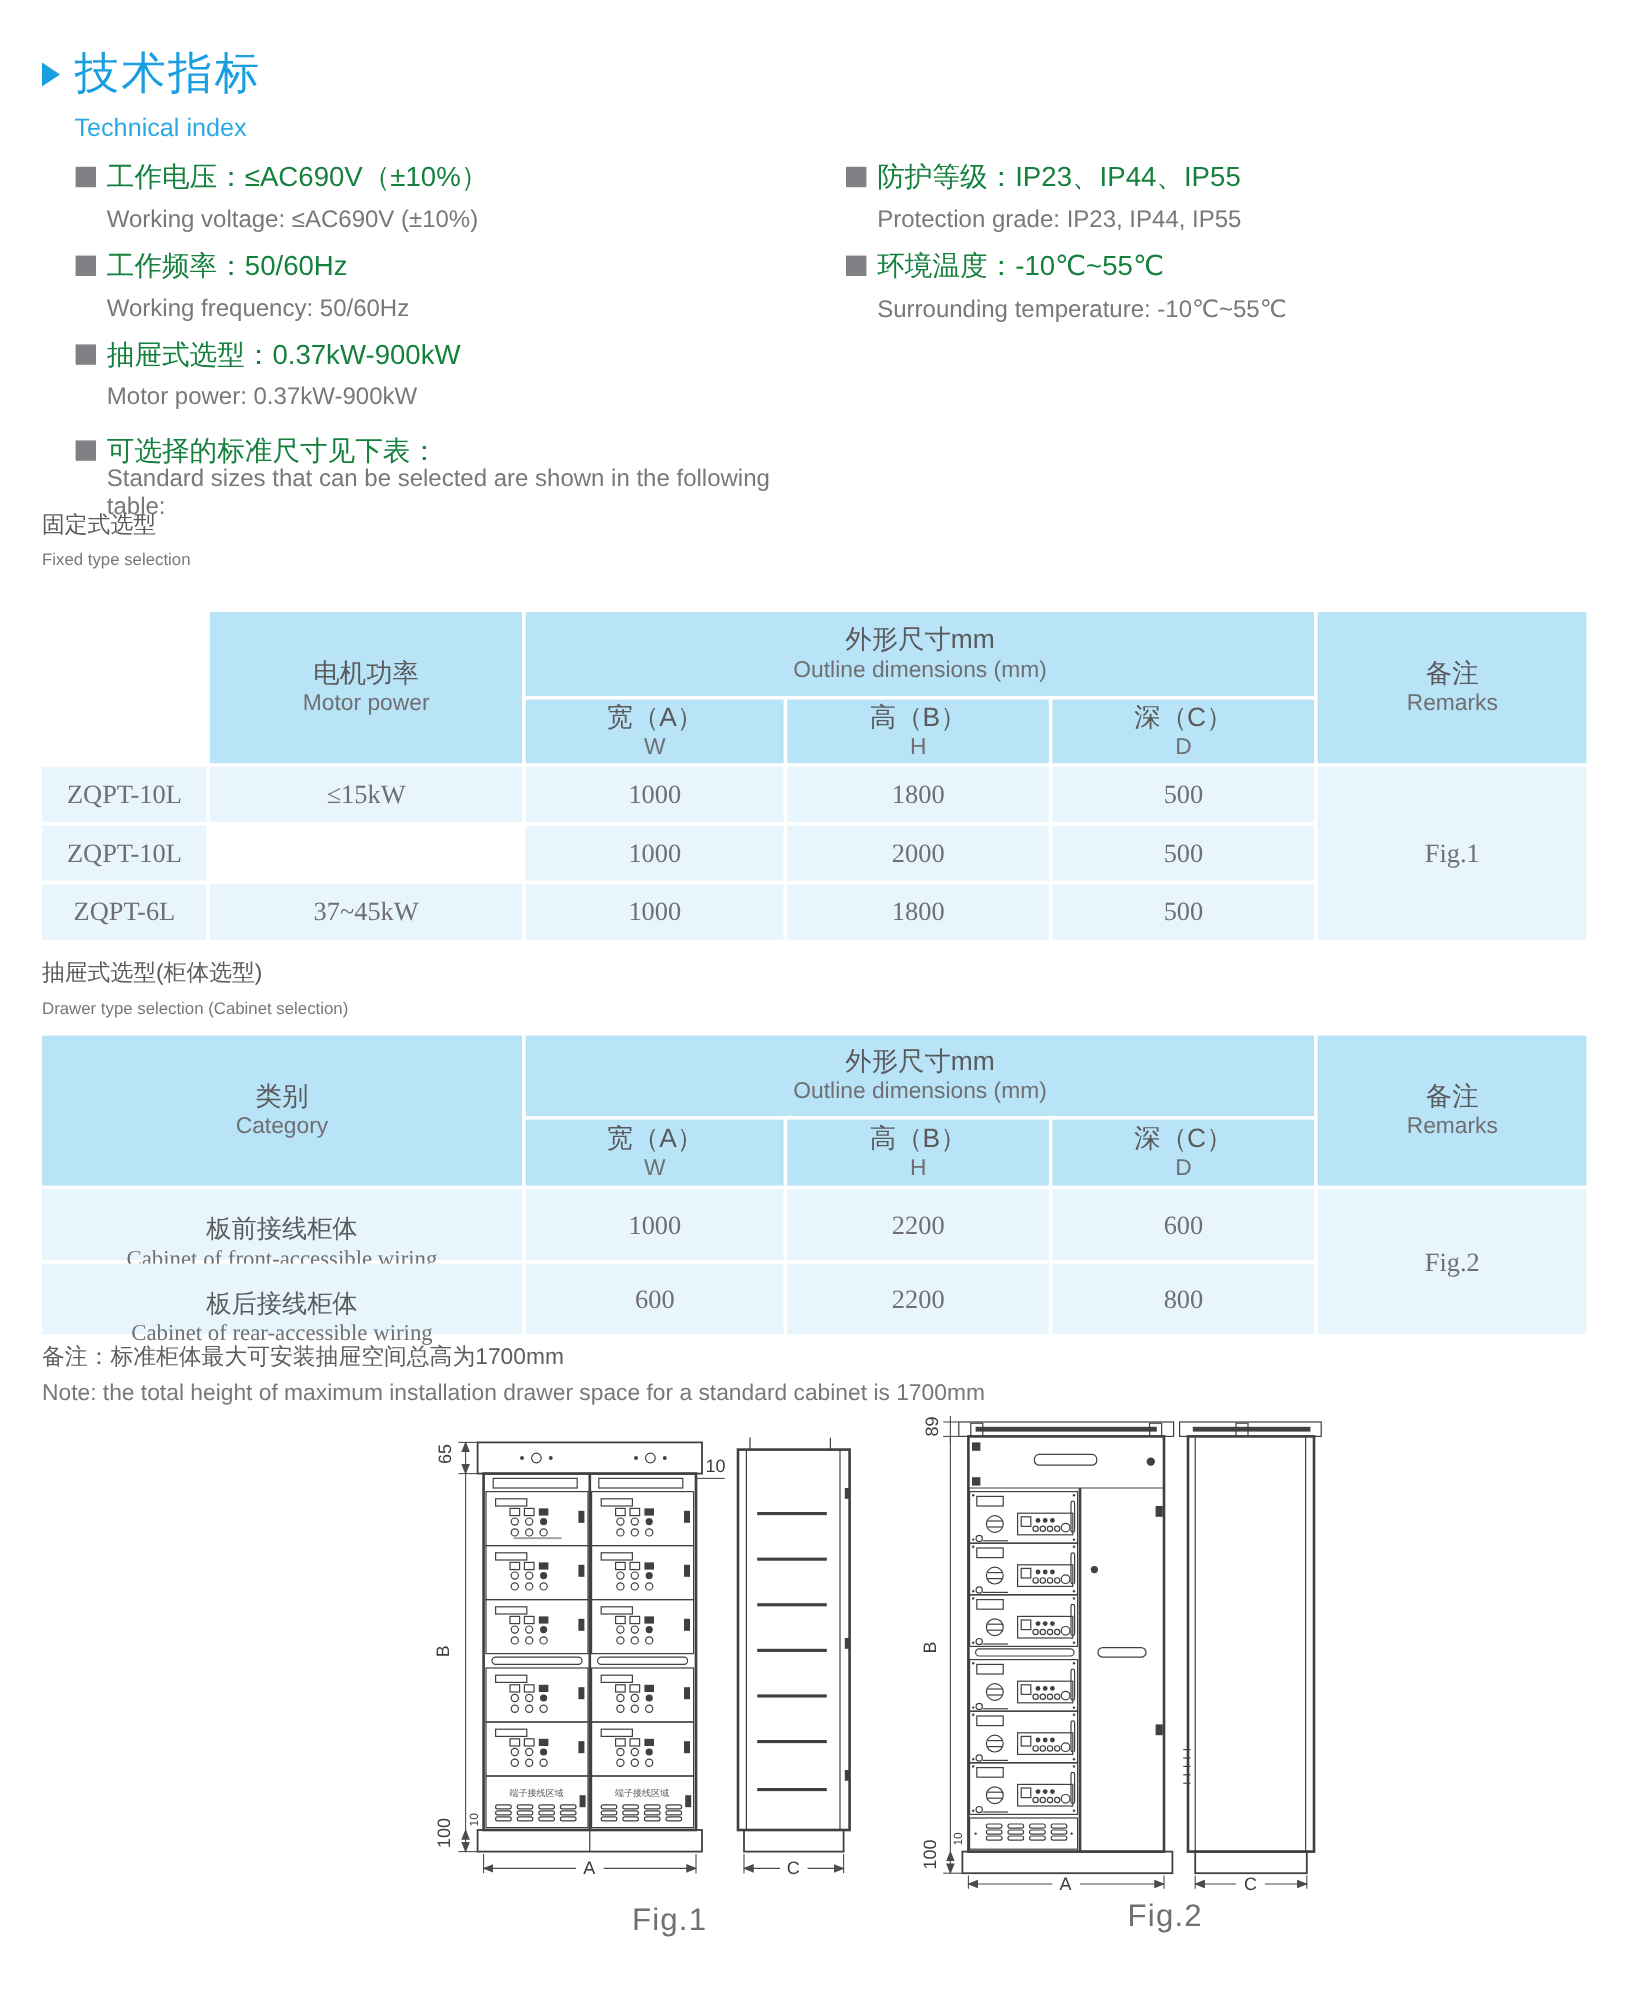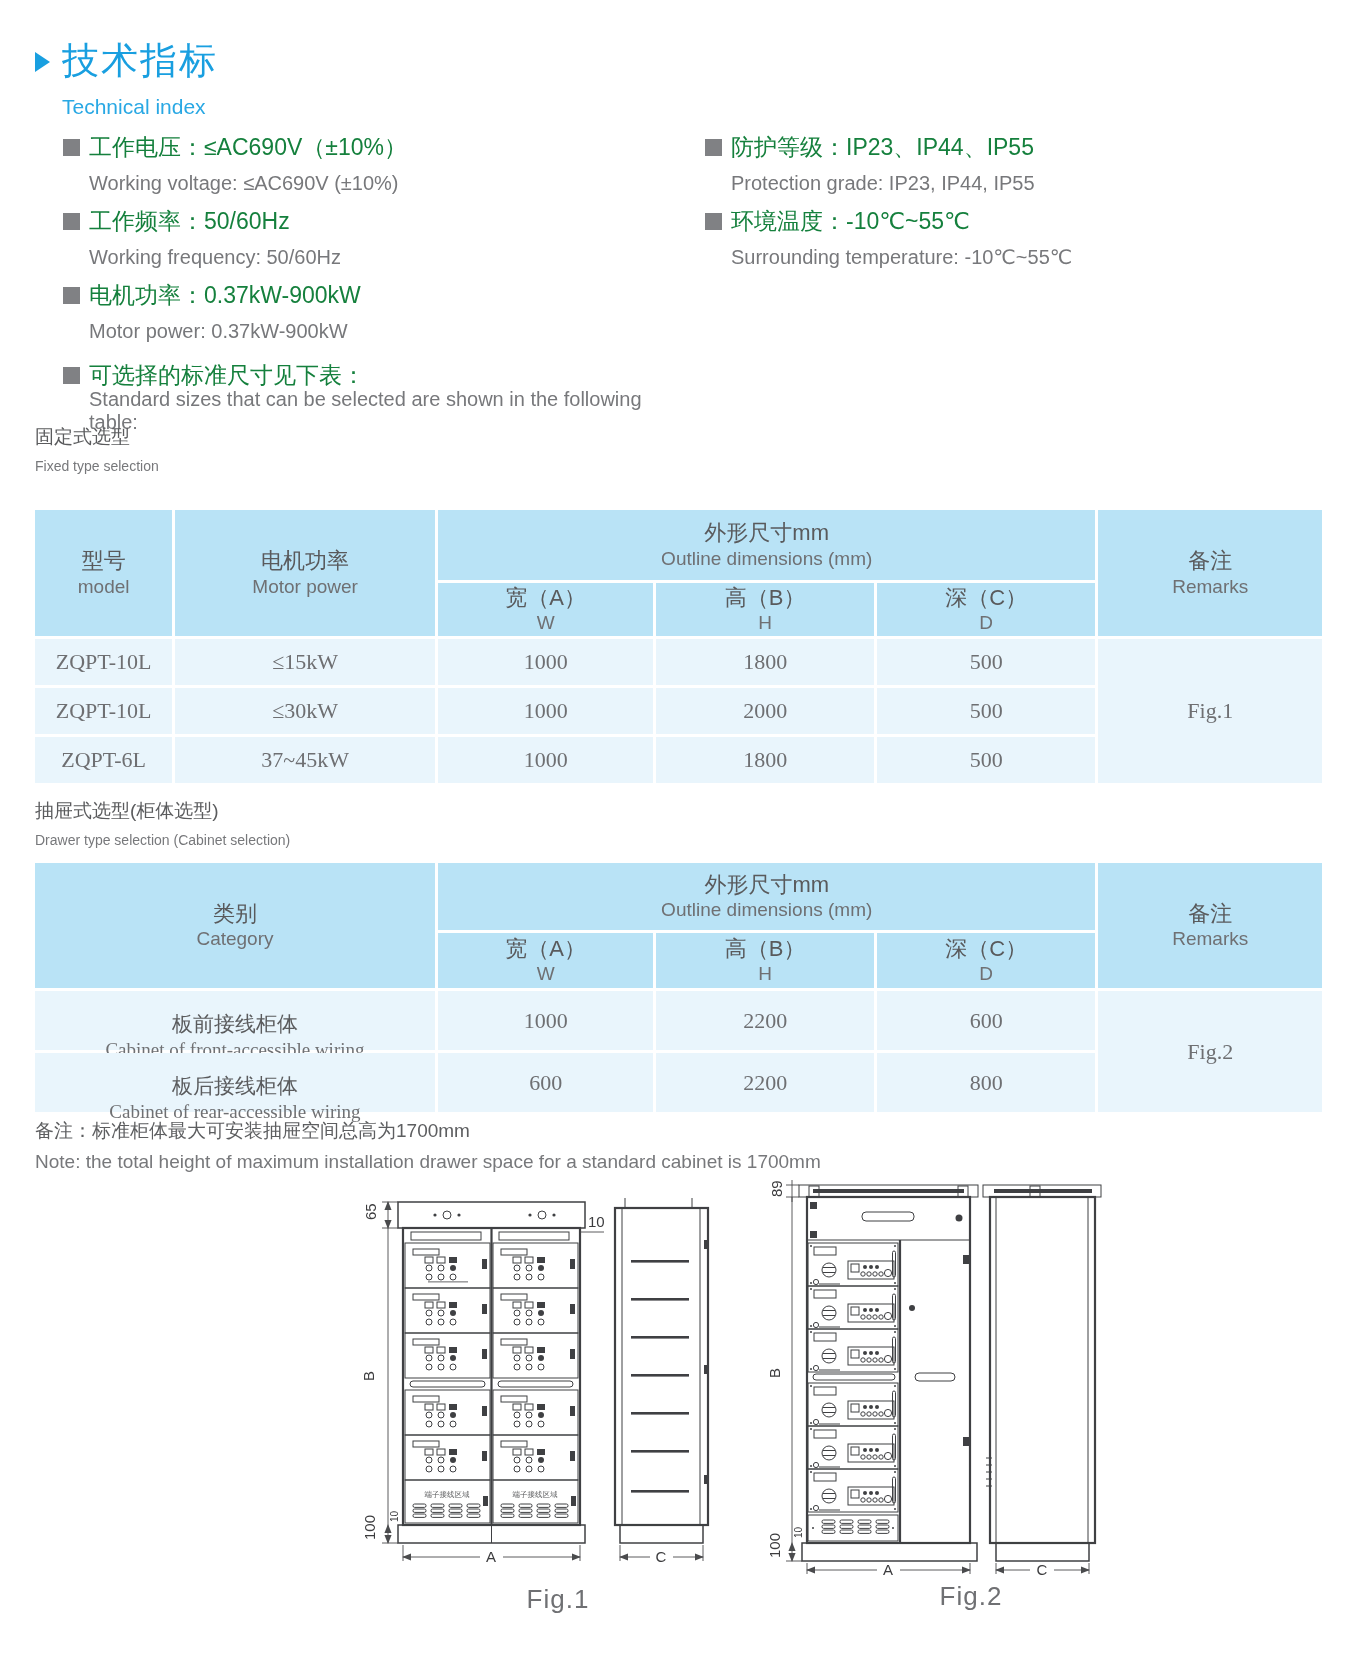--- a/index.html
+++ b/index.html
@@ -86,21 +86,21 @@
     <div class="spec-item">
       <div class="spec-cn">
           <span class="sq"></span>
           <span>工作频率：50/60Hz</span>
         </div>
       <div class="spec-en">Working frequency: 50/60Hz</div>
     </div>
     <div class="spec-item">
       <div class="spec-cn">
           <span class="sq"></span>
-          <span>电机功率：0.37kW-900kW</span>
+          <span>抽屉式选型：0.37kW-900kW</span>
         </div>
       <div class="spec-en">Motor power: 0.37kW-900kW</div>
     </div>
     <div class="spec-item gap-top">
       <div class="spec-cn">
           <span class="sq"></span>
           <span>可选择的标准尺寸见下表：</span>
         </div>
       <div class="spec-en">Standard sizes that can be selected are shown in the following table:</div>
     </div>
@@ -122,24 +122,20 @@
       <div class="spec-en">Surrounding temperature: -10℃~55℃</div>
     </div>
   </div>
 
   <div class="sec" id="sec1">
     <div class="sec-cn">固定式选型</div>
     <div class="sec-en">Fixed type selection</div>
   </div>
 
   <div class="tbl" id="t1">
-    <div class="hc" style="grid-area:1/1/3/2">
-      <span class="h-cn">型号</span>
-      <span class="h-en">model</span>
-    </div>
     <div class="hc" style="grid-area:1/2/3/3">
       <span class="h-cn">电机功率</span>
       <span class="h-en">Motor power</span>
     </div>
     <div class="hc" style="grid-area:1/3/2/6">
       <span class="h-cn">外形尺寸mm</span>
       <span class="h-en">Outline dimensions (mm)</span>
     </div>
     <div class="hc" style="grid-area:1/6/3/7">
       <span class="h-cn">备注</span>
@@ -169,23 +165,20 @@
       </div>
     <div class="bc" style="grid-area:3/4/4/5">
         <span class="v">1800</span>
       </div>
     <div class="bc" style="grid-area:3/5/4/6">
         <span class="v">500</span>
       </div>
 
     <div class="bc" style="grid-area:4/1/5/2">
         <span class="v">ZQPT-10L</span>
-      </div>
-    <div class="bc" style="grid-area:4/2/5/3">
-        <span class="v">≤30kW</span>
       </div>
     <div class="bc" style="grid-area:4/3/5/4">
         <span class="v">1000</span>
       </div>
     <div class="bc" style="grid-area:4/4/5/5">
         <span class="v">2000</span>
       </div>
     <div class="bc" style="grid-area:4/5/5/6">
         <span class="v">500</span>
       </div>

